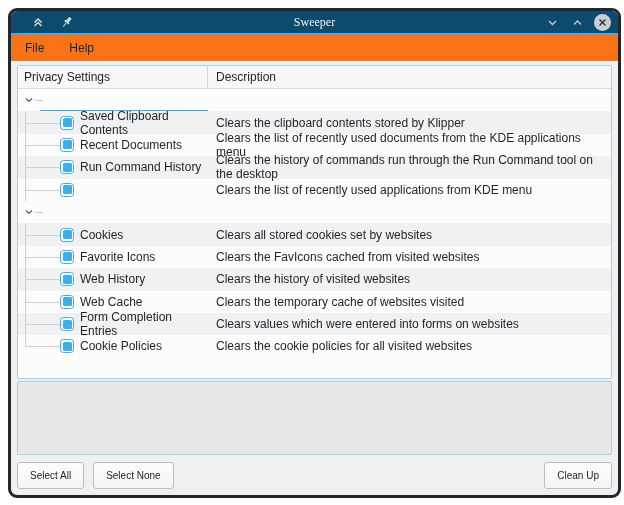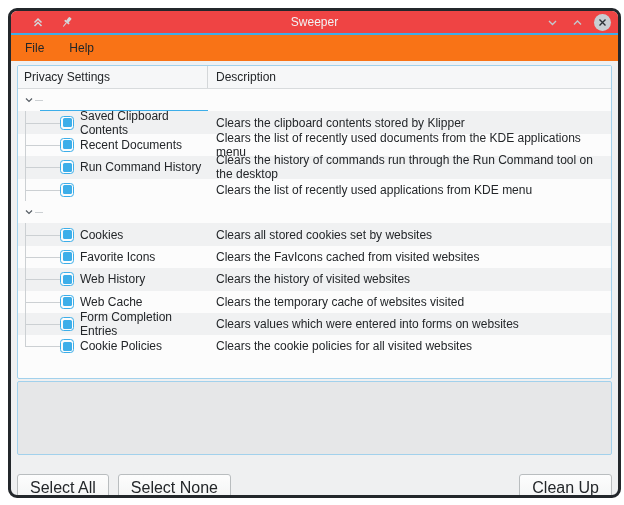--- a/index.html
+++ b/index.html
@@ -6,21 +6,21 @@
   html,body { width:624px; height:505px; }
   body { font-family:"Liberation Sans", sans-serif; background:#ffffff; position:relative; overflow:hidden; }
 
   .window {
     position:absolute; left:8px; top:8px; width:613px; height:490px;
     border:3px solid #23272b; border-radius:9px; background:#eff0f1;
     overflow:hidden; display:flex; flex-direction:column;
   }
 
   
-  .titlebar { height:22px; background:#ef4444; position:relative; display:flex; align-items:center; flex-shrink:0; }
+  .titlebar { height:22px; background:#0c4a6e; position:relative; display:flex; align-items:center; flex-shrink:0;font-family:Liberation Serif, serif; }
   .tb-left { display:flex; align-items:center; gap:13px; padding-left:19px; }
   .tb-right { margin-left:auto; display:flex; align-items:center; gap:9px; padding-right:7px; }
   .tb-title { position:absolute; left:0; right:0; text-align:center; color:#f2f3f4; font-size:12px; pointer-events:none; }
   .tb-icon { width:16px; height:16px; display:flex; align-items:center; justify-content:center; }
   .close-btn { width:17px; height:17px; background:#c9ced2; border-radius:50%; display:flex; align-items:center; justify-content:center; }
   .accent-line { height:2px; background:#3daee9; flex-shrink:0; }
 
   
   .menubar { height:26px; background:#f97316; display:flex; align-items:center; gap:25px; padding:0 14px; flex-shrink:0; }
   .menu-item { font-size:12px; color:#232629; }
@@ -50,21 +50,21 @@
   .stub { position:absolute; left:7px; top:50%; width:35px; border-top:1px solid #ccd0d3; }
   .checkbox { position:absolute; left:42px; top:50%; transform:translateY(-50%); width:14px; height:14px;
               border:1.5px solid #3daee9; border-radius:3.5px; background:#fcfcfc; }
   .checkbox-inner { position:absolute; left:1.5px; top:1.5px; right:1.5px; bottom:1.5px; background:#3daee9; border-radius:1.5px; }
   .item-label { margin-left:62px; }
 
   
   .details { margin-top:2px; height:74px; border:1px solid #a2d1ec; border-radius:2px; background:#e6e7e8; flex-shrink:0; }
   .btnrow { margin-top:7px; display:flex; gap:9px; align-items:center; }
   .btn { height:27px; padding:0 12px; background:linear-gradient(#fdfdfd,#f3f4f4); border:1px solid #b9bdbf;
-         border-radius:3px; font-size:16px; color:#232629; display:flex; align-items:center;margin-top:12px; }
+         border-radius:3px; font-size:10px; color:#232629; display:flex; align-items:center; }
   .spacer { flex:1; }
 
   svg { display:block; }
 </style>
 </head>
 <body>
 
 <div class="window">
 
   <div class="titlebar">

